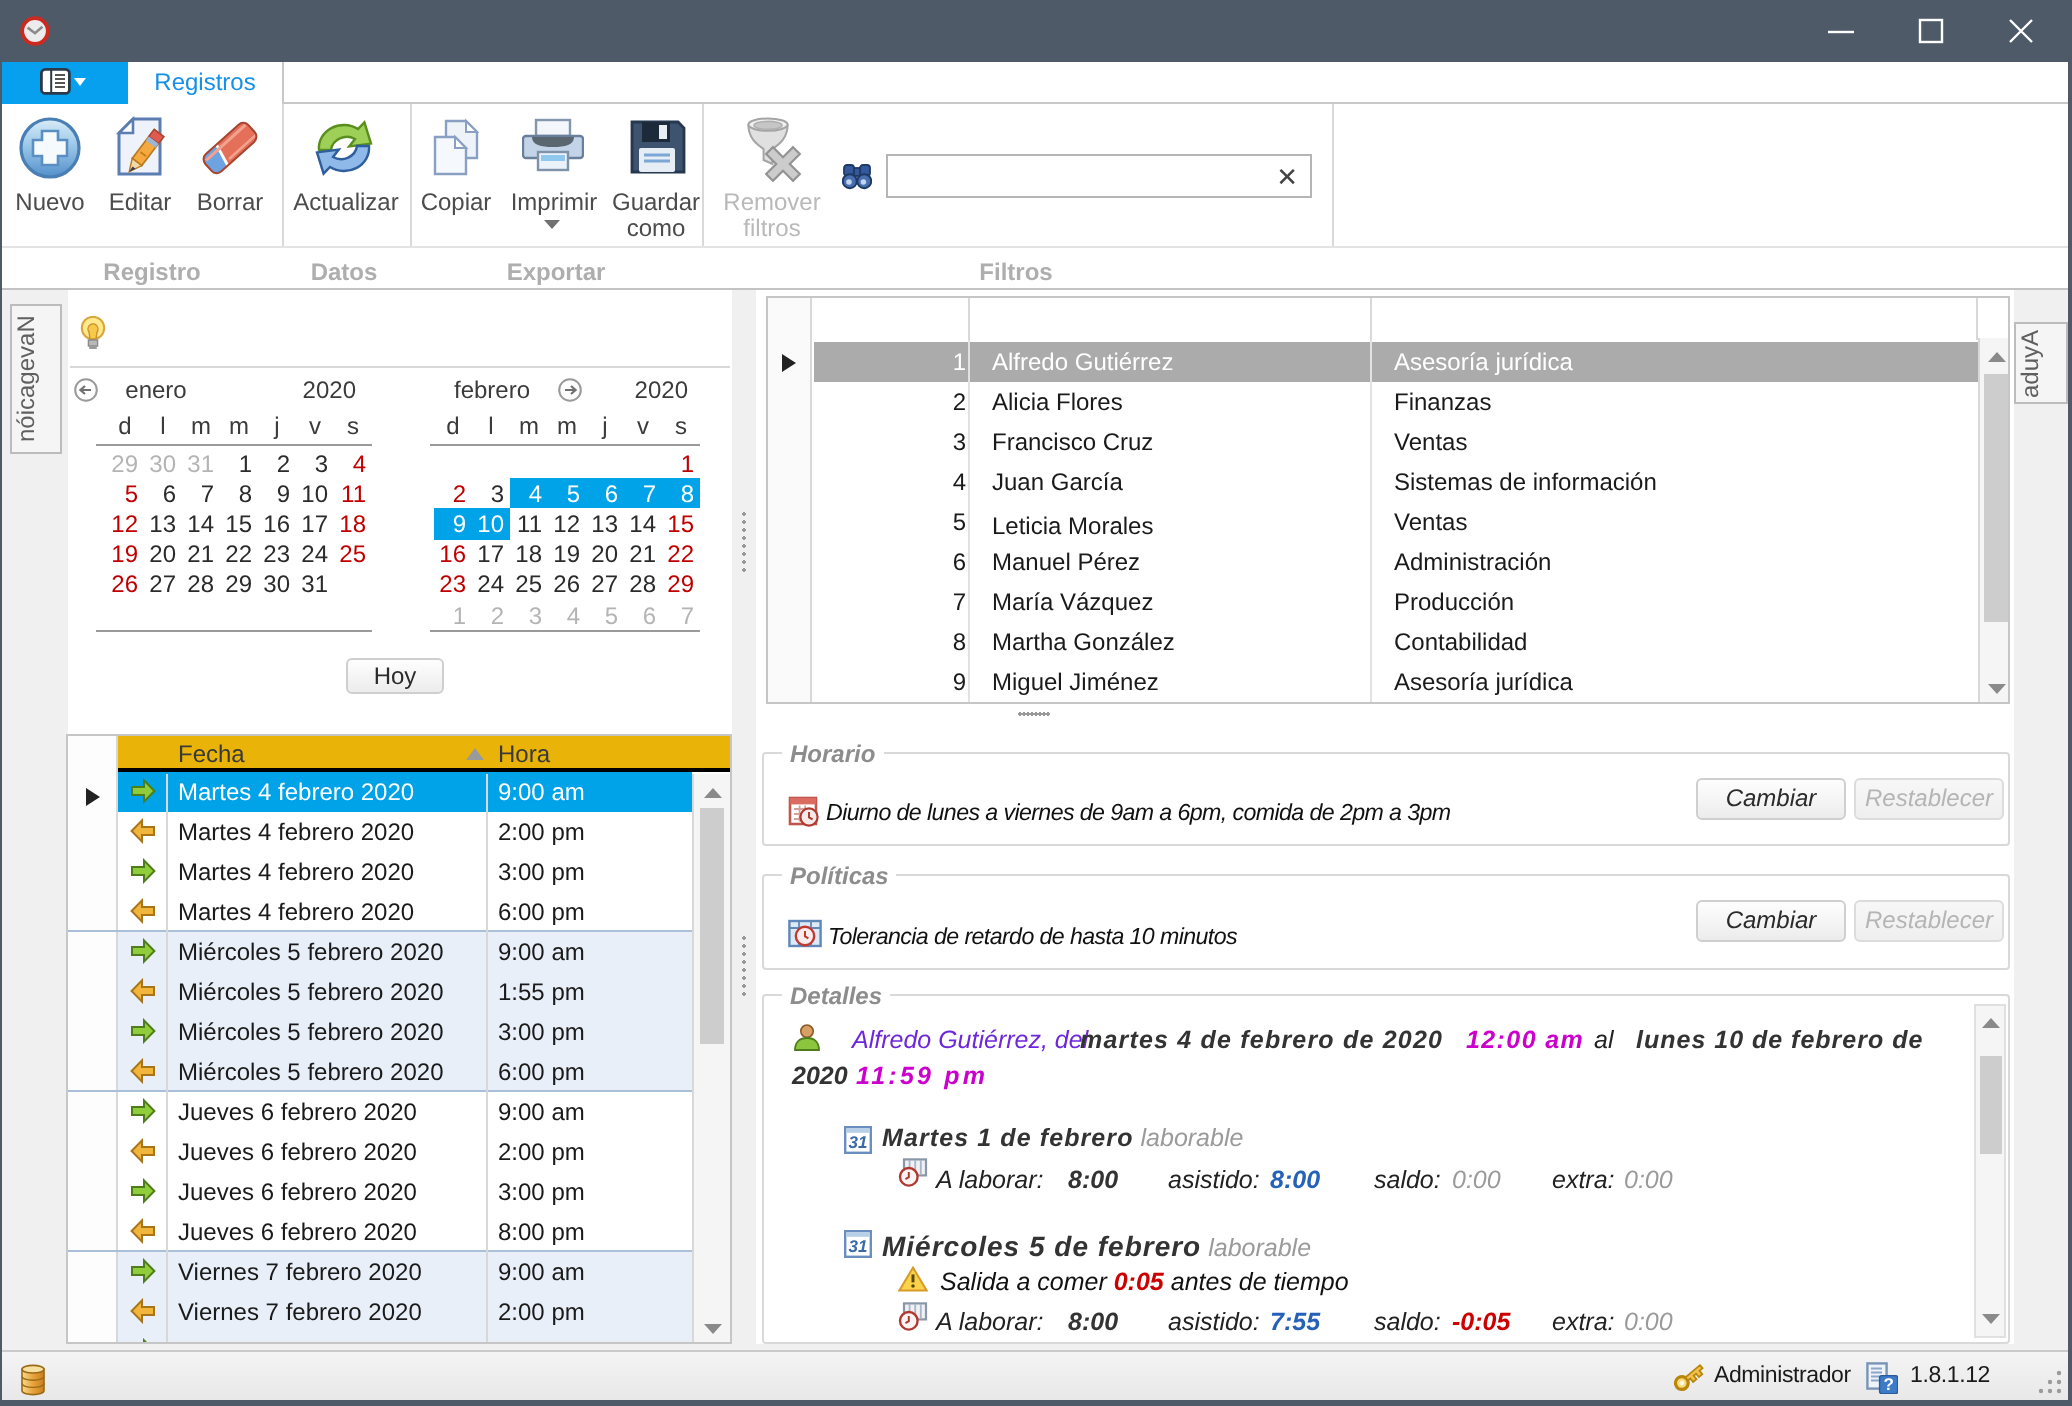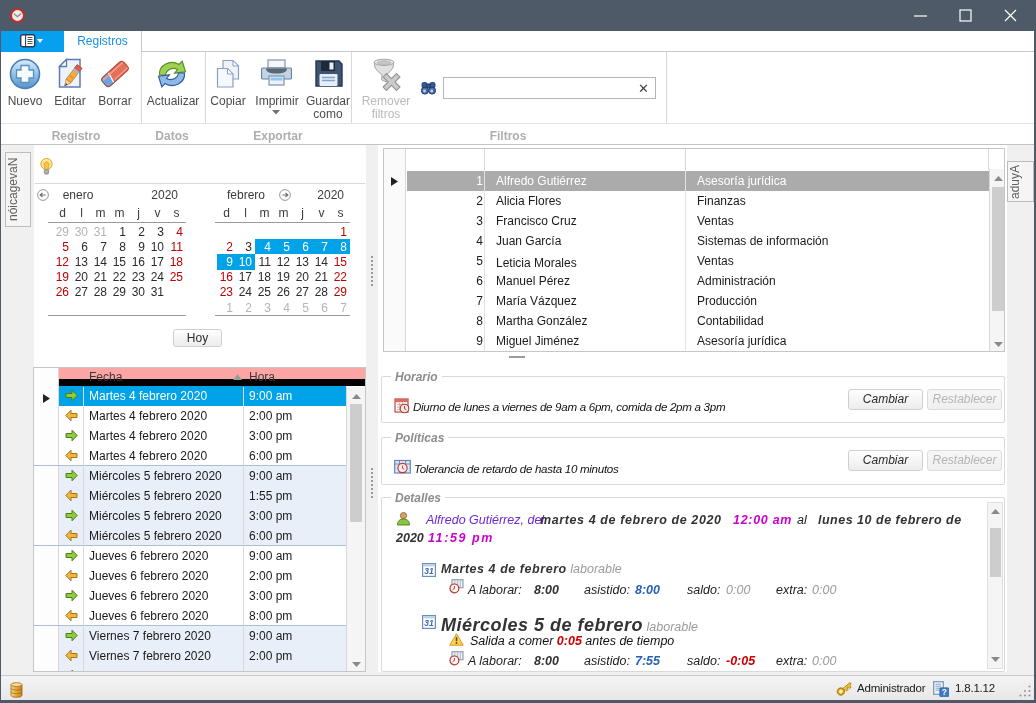--- a/index.html
+++ b/index.html
@@ -354,21 +354,21 @@
           </tr>
     </tbody>
       </table>
     <div class="abs" style="left:181px;top:76.5px;width:135px;height:1px;background:#9a9a9a"></div>
     <div class="abs" style="left:181px;top:170px;width:135px;height:1px;background:#9a9a9a"></div>
 
     <div class="btn" style="left:139px;top:184px;width:49px;height:18px;line-height:16px">Hoy</div>
   </div>
 
   <div id="regtable" class="abs" style="left:33px;top:222px;width:333px;height:305px;background:#fff;border:1px solid #c6c6c6;overflow:hidden">
-    <div class="abs" style="left:0;top:0;width:331px;height:18px;background:#fca5a5;border-bottom:7px solid #000000">
+    <div class="abs" style="left:0;top:0;width:331px;height:18px;background:#eab308;border-bottom:2px solid #000000">
       <span class="abs" style="left:55px;top:2px;color:#3a3a3a">Fecha</span>
       <span class="abs" style="left:215px;top:2px;color:#3a3a3a">Hora</span>
       <svg class="abs" style="left:199px;top:6px" width="9" height="6" viewBox="0 0 9 6">
           <path d="M4.5 0 L9 6 H0 z" fill="#9a9a9a"></path>
         </svg>
     </div>
     <div class="abs" style="left:0px;top:0;width:25px;height:305px;background:#fdfdfd;border-right:1px solid #d8d8d8"></div>
     <svg class="abs" style="left:9px;top:26px" width="7" height="9" viewBox="0 0 7 9">
         <path d="M0 0 L7 4.5 L0 9 z" fill="#222"></path>
       </svg>
@@ -604,41 +604,41 @@
       <span class="abs" style="left:351px;top:15px;font-weight:bold;color:#cc00cc;letter-spacing:0.7px">12:00 am</span>
       <span class="abs" style="left:415px;top:15px;color:#222">al</span>
       <span class="abs" style="left:436px;top:15px;font-weight:bold;color:#333;letter-spacing:0.5px">lunes 10 de febrero de</span>
       <span class="abs" style="left:14px;top:33px;font-weight:bold;color:#333">2020</span>
       <span class="abs" style="left:46px;top:33px;font-weight:bold;color:#cc00cc;letter-spacing:1.6px">11:59 pm</span>
       <svg class="abs" style="left:40px;top:65px" width="14" height="14" viewBox="0 0 14 14">
         <rect x="0.6" y="0.6" width="12.8" height="12.8" fill="#fff" stroke="#6a8ebf" stroke-width="1.2"></rect>
         <rect x="1.2" y="1.2" width="11.6" height="2.2" fill="#b8cfe8"></rect>
         <text x="7" y="11" font-size="8.5" font-weight="bold" fill="#3a6aa8" text-anchor="middle" font-family="Liberation Sans">31</text>
       </svg>
-      <div class="abs" style="left:59px;top:64px"><b style="color:#333;font-size:12.5px;letter-spacing:0.55px">Martes 4 de febrero</b> <span style="color:#9a9a9a">laborable</span></div>
+      <div class="abs" style="left:59px;top:64px"><b style="color:#333;font-size:12.5px;letter-spacing:0.55px">Martes 1 de febrero</b> <span style="color:#9a9a9a">laborable</span></div>
       <svg class="abs" style="left:67px;top:81px" width="15" height="15" viewBox="0 0 15 15">
         <rect x="3" y="0.7" width="11" height="8" fill="#eef1f5" stroke="#8a97a8" stroke-width="1.1"></rect>
         <path d="M5.8 1 v7.5 M8.6 1 v7.5 M11.4 1 v7.5" stroke="#aab6c4" stroke-width="0.9"></path>
         <circle cx="5.4" cy="9.4" r="4.4" fill="#fdf3f3" stroke="#b03a30" stroke-width="1.2"></circle>
         <path d="M5.4 7 v2.6 l-1.7 1" fill="none" stroke="#b03a30" stroke-width="1"></path>
       </svg>
       <span class="abs" style="left:86px;top:85px;color:#222">A laborar:</span>
           <span class="abs" style="left:152px;top:85px;font-weight:bold;color:#333">8:00</span>
           <span class="abs" style="left:202px;top:85px;color:#222">asistido:</span>
           <span class="abs" style="left:253px;top:85px;font-weight:bold;color:#2661b8">8:00</span>
           <span class="abs" style="left:305px;top:85px;color:#222">saldo:</span>
           <span class="abs" style="left:344px;top:85px;font-weight:normal;color:#9a9a9a">0:00</span>
           <span class="abs" style="left:394px;top:85px;color:#222">extra:</span>
           <span class="abs" style="left:430px;top:85px;color:#9a9a9a">0:00</span>
       <svg class="abs" style="left:40px;top:117px" width="14" height="14" viewBox="0 0 14 14">
         <rect x="0.6" y="0.6" width="12.8" height="12.8" fill="#fff" stroke="#6a8ebf" stroke-width="1.2"></rect>
         <rect x="1.2" y="1.2" width="11.6" height="2.2" fill="#b8cfe8"></rect>
         <text x="7" y="11" font-size="8.5" font-weight="bold" fill="#3a6aa8" text-anchor="middle" font-family="Liberation Sans">31</text>
       </svg>
-      <div class="abs" style="left:59px;top:117px"><b style="color:#333;font-size:18px;letter-spacing:0.5px">Miércoles 5 de febrero</b> <span style="color:#9a9a9a">laborable</span></div>
+      <div class="abs" style="left:59px;top:117px"><b style="color:#333;font-size:14px;letter-spacing:0.5px">Miércoles 5 de febrero</b> <span style="color:#9a9a9a">laborable</span></div>
       <svg class="abs" style="left:67px;top:135px" width="15" height="13" viewBox="0 0 15 13">
         <path d="M7.5 0.8 L14.3 12.2 H0.7 z" fill="#fbd34a" stroke="#d89a28" stroke-width="1"></path>
         <path d="M7.5 4.2 v4" stroke="#5a4a10" stroke-width="1.5"></path>
         <circle cx="7.5" cy="10" r="0.9" fill="#5a4a10"></circle>
       </svg>
       <div class="abs" style="left:88px;top:136px;color:#111">Salida a comer <b style="color:#cc0000">0:05</b> antes de tiempo</div>
       <svg class="abs" style="left:67px;top:153px" width="15" height="15" viewBox="0 0 15 15">
         <rect x="3" y="0.7" width="11" height="8" fill="#eef1f5" stroke="#8a97a8" stroke-width="1.1"></rect>
         <path d="M5.8 1 v7.5 M8.6 1 v7.5 M11.4 1 v7.5" stroke="#aab6c4" stroke-width="0.9"></path>
         <circle cx="5.4" cy="9.4" r="4.4" fill="#fdf3f3" stroke="#b03a30" stroke-width="1.2"></circle>

